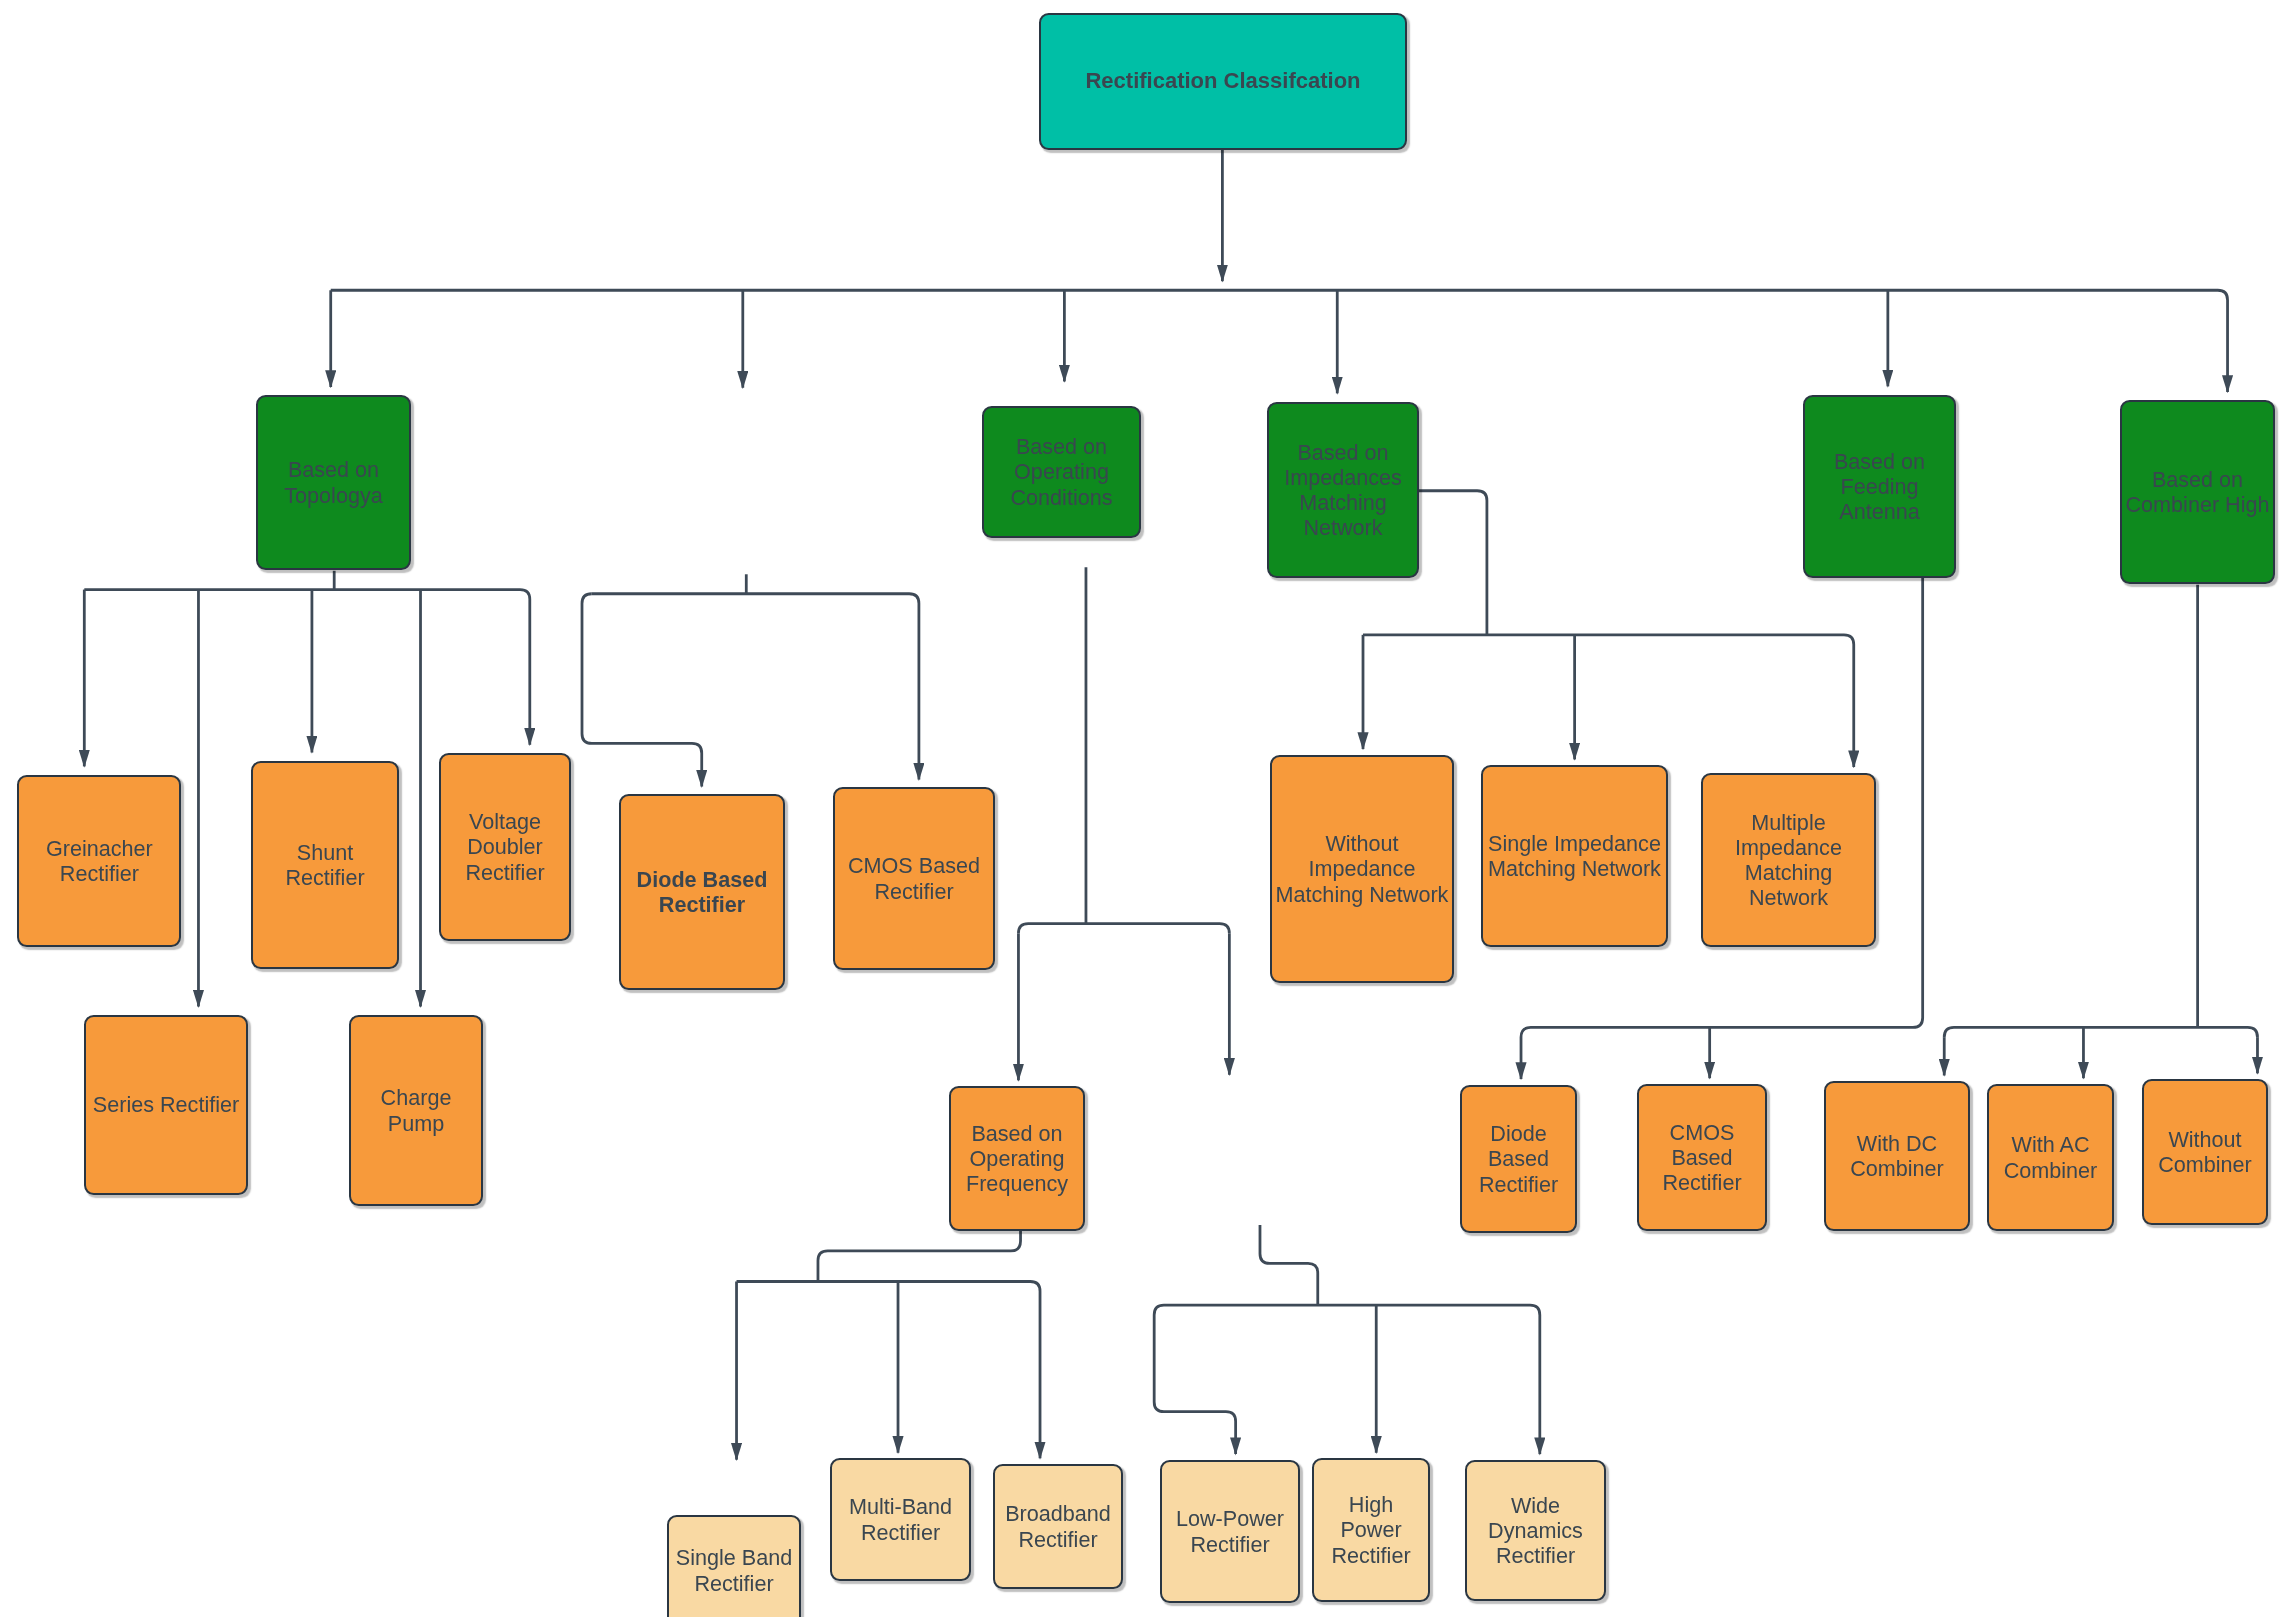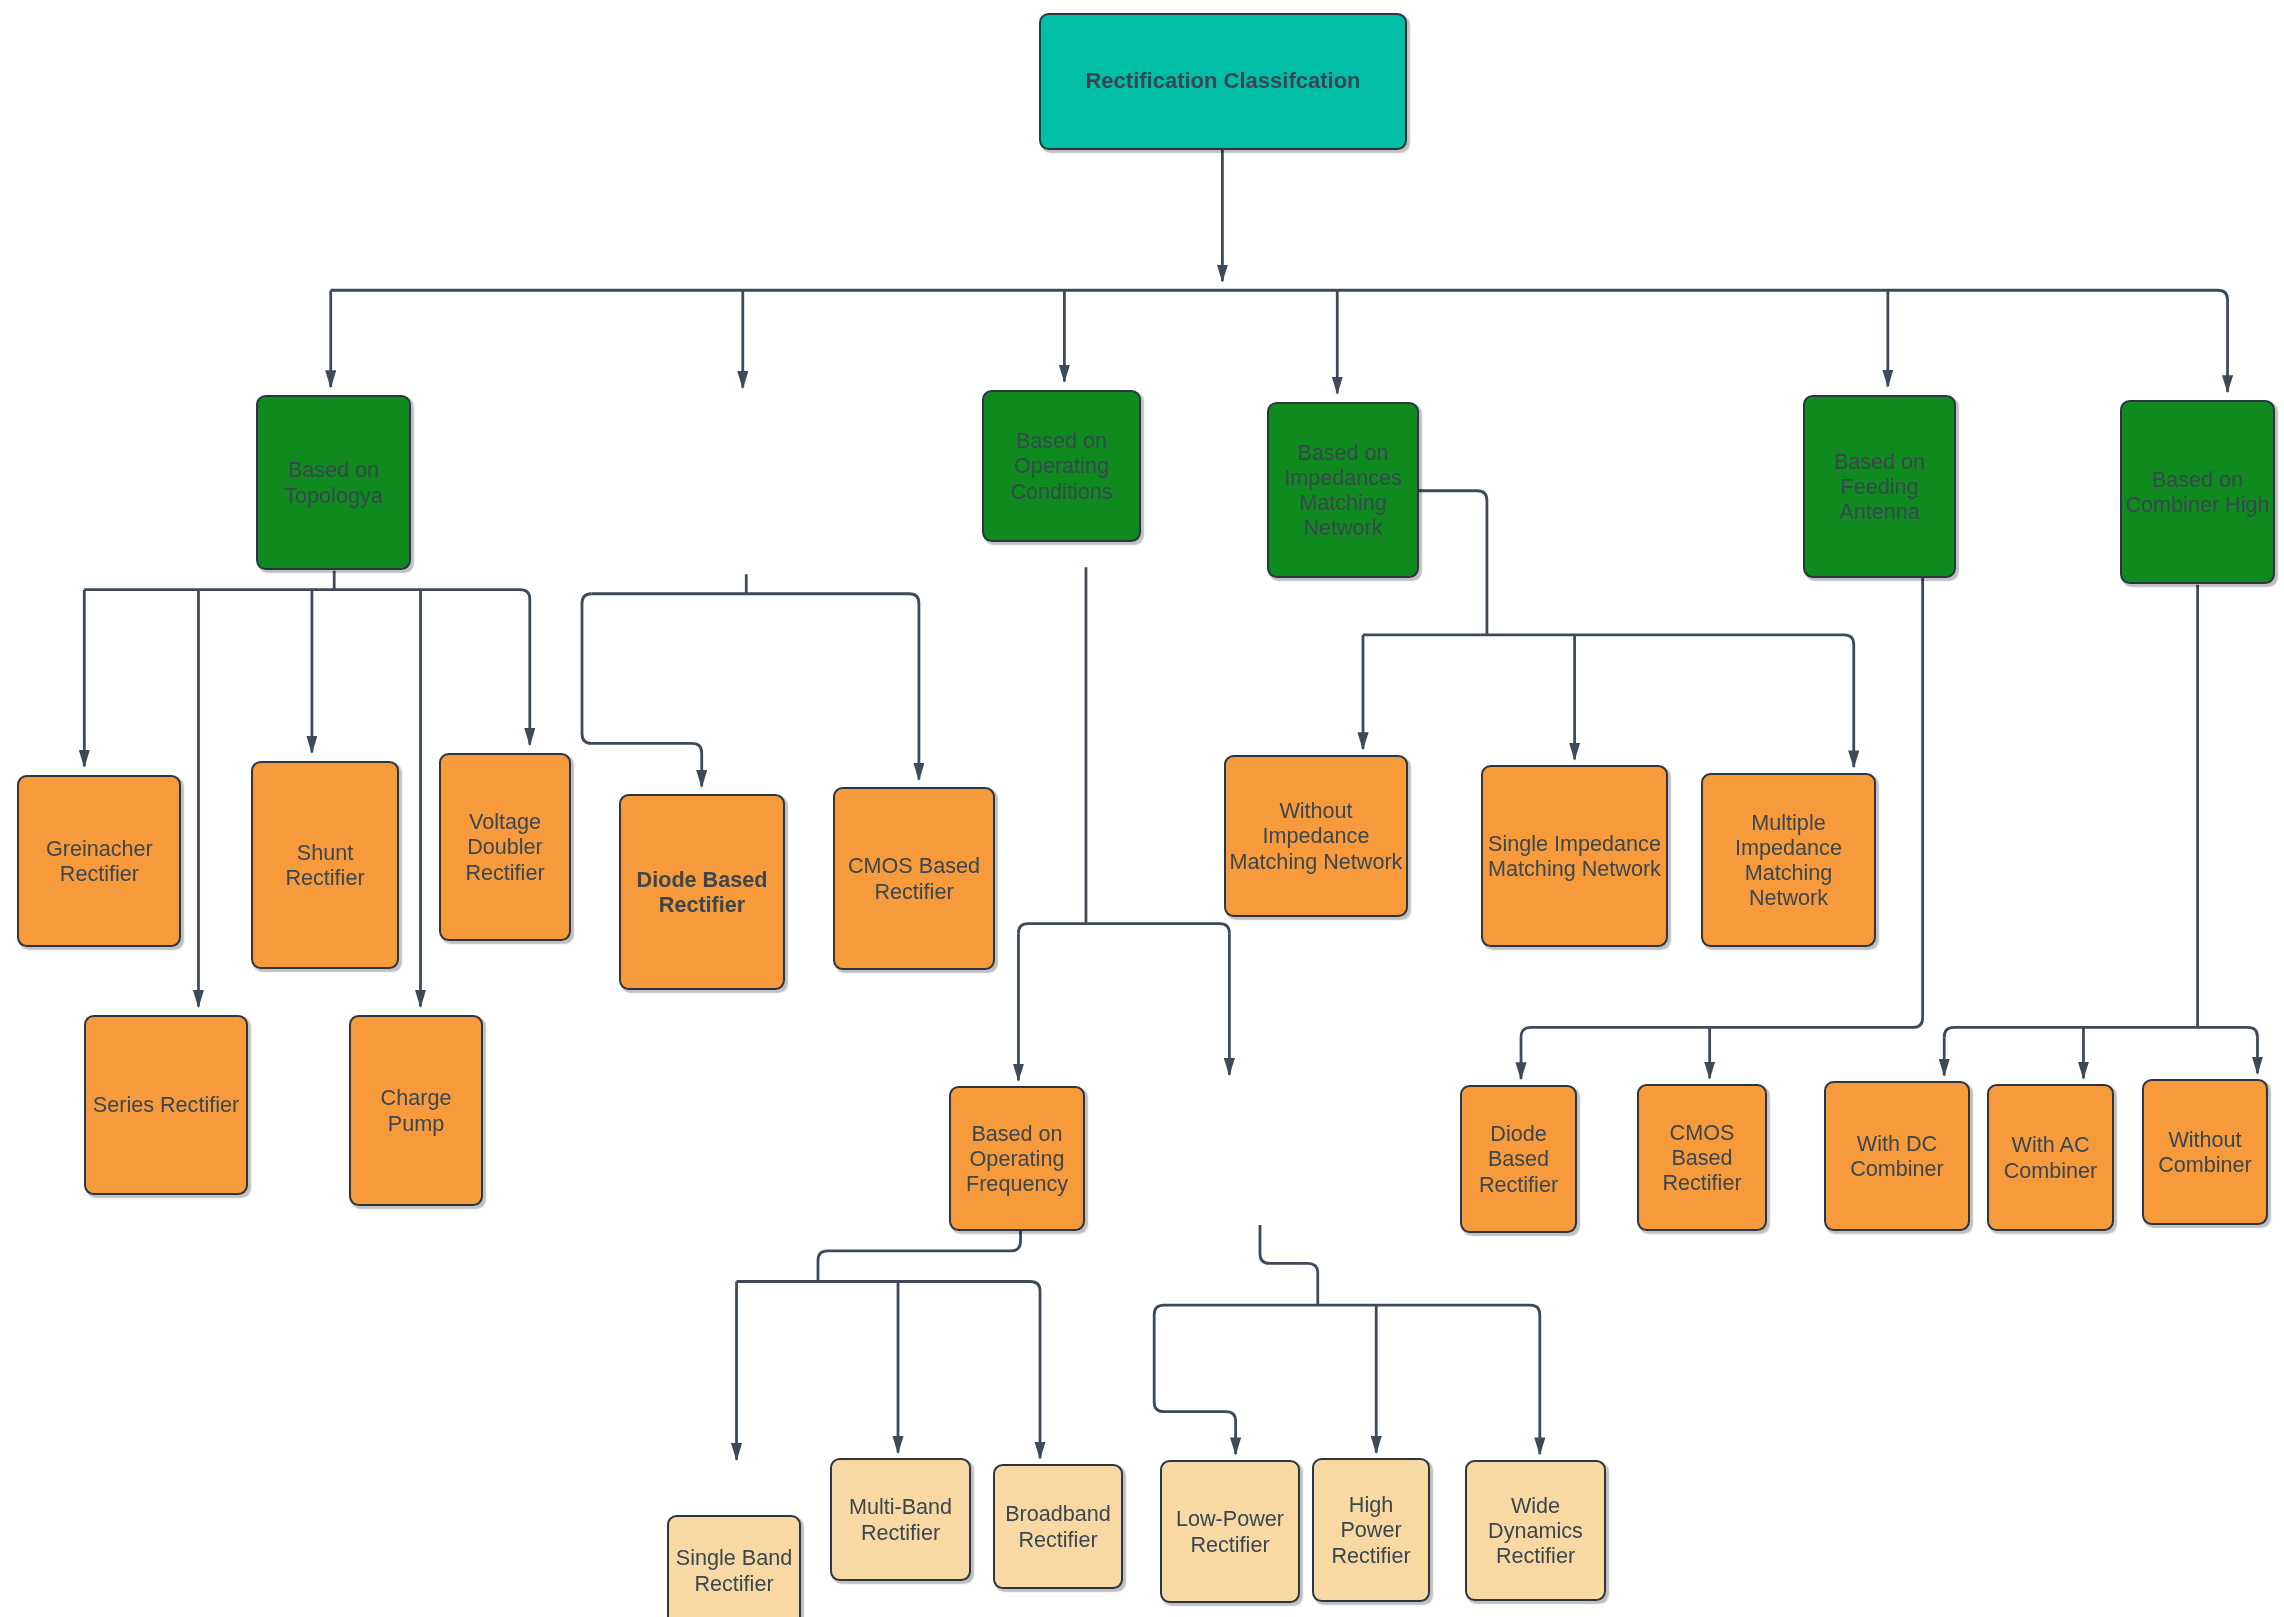--- a/index.html
+++ b/index.html
@@ -83,37 +83,37 @@
       <path class="edge" d="M1658 1889 Q1658 1875 1672 1875 H2198 Q2212 1875 2212 1889"></path>
       <path class="edge" d="M1658 1889 V2014 Q1658 2028 1672 2028 H1761 Q1775 2028 1775 2042 V2089" marker-end="url(#arrowhead)"></path>
       <path class="edge" d="M1977 1875 V2087" marker-end="url(#arrowhead)"></path>
       <path class="edge" d="M2212 1889 V2089" marker-end="url(#arrowhead)"></path>
     </g>
   </svg>
 
   <div class="node root" style="left:1039px;top:12.5px;width:368px;height:137px">Rectification Classifcation</div>
 
   <div class="node cat" style="left:256px;top:395px;width:155px;height:175px">Based on Topologya</div>
-  <div class="node cat" style="left:982px;top:390px;width:159px;height:152px">Based on Operating Conditions</div>
+  <div class="node cat" style="left:982px;top:406px;width:159px;height:132px">Based on Operating Conditions</div>
   <div class="node cat" style="left:1267px;top:402px;width:152px;height:176px">Based on Impedances Matching Network</div>
   <div class="node cat" style="left:1803px;top:395px;width:153px;height:183px">Based on Feeding Antenna</div>
   <div class="node cat" style="left:2120px;top:400px;width:155px;height:184px">Based on Combiner High</div>
 
   <div class="node item" style="left:17.4px;top:775px;width:164px;height:172px">Greinacher Rectifier</div>
   <div class="node item" style="left:251px;top:761px;width:148px;height:208px">Shunt Rectifier</div>
   <div class="node item" style="left:439px;top:753px;width:132px;height:188px">Voltage Doubler Rectifier</div>
   <div class="node item" style="left:84px;top:1015px;width:164px;height:180px">Series Rectifier</div>
   <div class="node item" style="left:349px;top:1015px;width:134px;height:191px">Charge Pump</div>
 
   <div class="node item bold" style="left:619px;top:794px;width:166px;height:196px">Diode Based Rectifier</div>
   <div class="node item" style="left:833px;top:787px;width:162px;height:183px">CMOS Based Rectifier</div>
 
   <div class="node item" style="left:949px;top:1086px;width:136px;height:145px">Based on Operating Frequency</div>
 
-  <div class="node item" style="left:1224px;top:755px;width:184px;height:162px">Without Impedance Matching Network</div>
+  <div class="node item" style="left:1270px;top:755px;width:184px;height:228px">Without Impedance Matching Network</div>
   <div class="node item" style="left:1481px;top:765px;width:187px;height:182px">Single Impedance Matching Network</div>
   <div class="node item" style="left:1701px;top:773px;width:175px;height:174px">Multiple Impedance Matching Network</div>
 
   <div class="node item" style="left:1460px;top:1085px;width:117px;height:148px">Diode Based Rectifier</div>
   <div class="node item" style="left:1637px;top:1084px;width:130px;height:147px">CMOS Based Rectifier</div>
 
   <div class="node item" style="left:1824px;top:1081px;width:146px;height:150px">With DC Combiner</div>
   <div class="node item" style="left:1987px;top:1084px;width:127px;height:147px">With AC Combiner</div>
   <div class="node item" style="left:2142px;top:1079px;width:126px;height:146px">Without Combiner</div>
 

